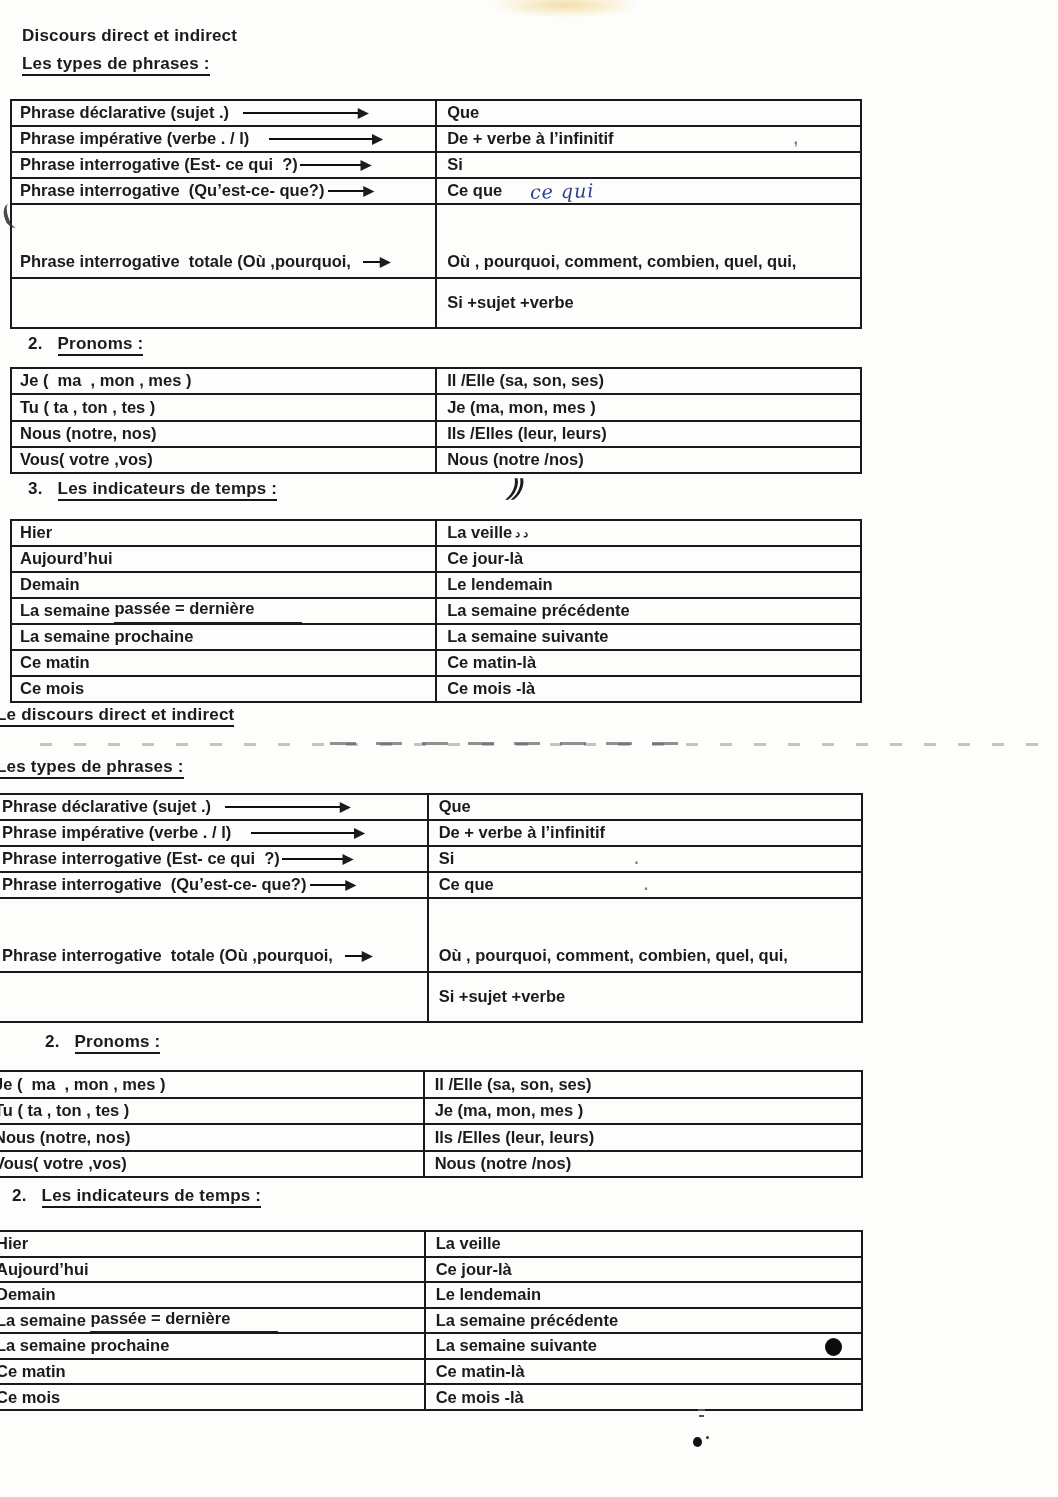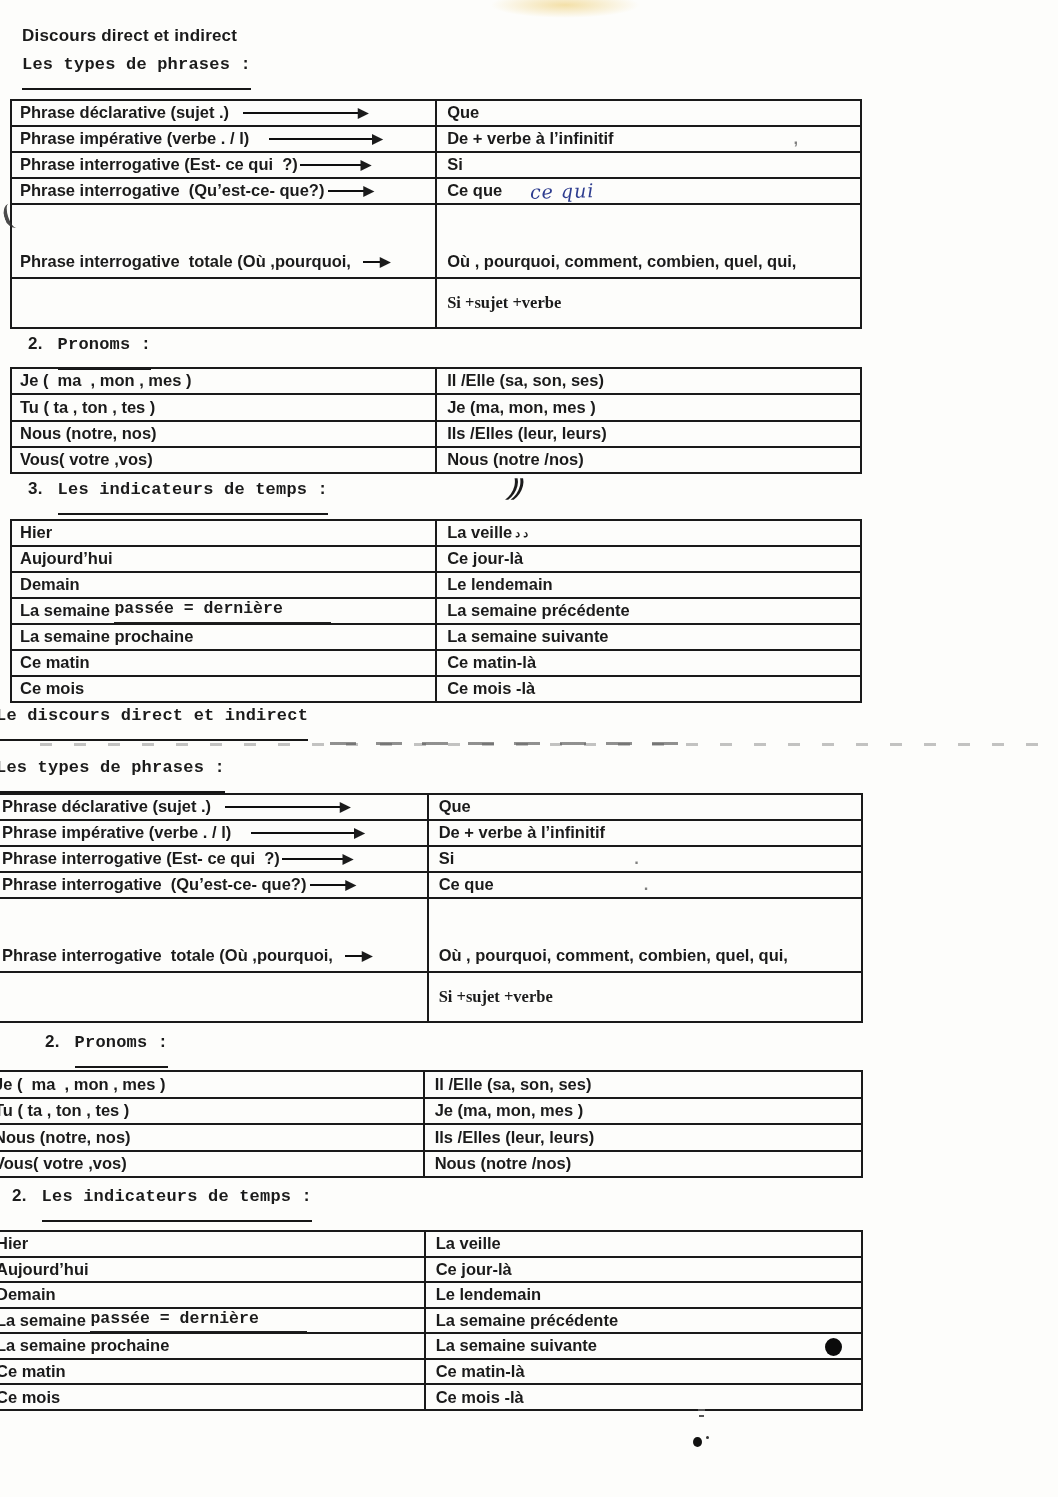--- a/index.html
+++ b/index.html
@@ -1,48 +1,48 @@
 <!DOCTYPE html>
 <html><head>
 <meta charset="utf-8">
 <style>
   html,body{margin:0;padding:0;background:#ffffff;}
   #page{position:relative;width:1058px;height:1497px;background:#fdfdfb;overflow:hidden;
         font-family:"Liberation Sans",sans-serif;color:#1b1b1b;}
   .abs{position:absolute;}
   
   .h{font-weight:700;font-size:17px;letter-spacing:.2px;white-space:pre;}
-  .u{border-bottom:2.4px solid #171717;padding-bottom:14px;font-family:Liberation Mono, monospace;}
+  .u{border-bottom:2.4px solid #171717;padding-bottom:1px;}
   .num{display:inline-block;margin-right:15px;}
   
   .tbl{position:absolute;display:flex;flex-direction:column;border:2.3px solid #1a1a1a;
        box-sizing:border-box;font-size:16.5px;font-weight:600;line-height:1.3;justify-content:center;}
   .row{display:flex;flex:1;border-top:2.2px solid #1a1a1a;min-height:0;}
   .row:first-child{border-top:none;}
-  .row.x2{flex:2;font-family:Liberation Serif, serif;} .row.x3{flex:3;}
+  .row.x2{flex:2;} .row.x3{flex:3;}
   .cl{flex:0 0 49.9%;display:flex;align-items:center;padding:1px 4px 1px 8px;
       box-sizing:border-box;white-space:pre-wrap;overflow:hidden;}
   .cr{flex:1;display:flex;align-items:center;border-left:2.2px solid #1a1a1a;
       padding:1px 6px 1px 10px;box-sizing:border-box;white-space:pre-wrap;overflow:hidden;}
   .blk{display:block;padding-top:3px;}
   .l1{display:flex;align-items:center;}
   
   .arrow{display:inline-flex;align-items:center;}
   .shaft{display:inline-block;height:0;border-top:2.4px solid #0f0f0f;}
   .head{font-size:13.5px;line-height:1;margin-left:-1px;}
   .a1{margin-left:14px;} .a1 .shaft{width:116px;}
   .a2{margin-left:20px;} .a2 .shaft{width:104px;}
   .a3{margin-left:2px;}  .a3 .shaft{width:62px;}
   .a4{margin-left:4px;}  .a4 .shaft{width:36px;}
   .a5{margin-left:12px;} .a5 .shaft{width:18px;}
   .strike{text-decoration:line-through;text-decoration-thickness:2.2px;}
   .sup{font-size:11px;vertical-align:7px;margin-left:3px;font-weight:600;}
   .hand{font-family:"DejaVu Serif",serif;font-style:italic;color:#2e3d8f;font-size:19px;
         margin-left:28px;transform:rotate(-1.5deg);font-weight:500;letter-spacing:1px;}
-  .u2{border-bottom:2.6px solid #212121;padding-right:48px;padding-bottom:2px;font-family:Liberation Mono, monospace;}
+  .u2{border-bottom:2.6px solid #212121;padding-right:48px;padding-bottom:2px;}
   .faint{opacity:.55;}
   .pushA{margin-left:180px;} .pushB{margin-left:150px;}
   
   .sq{font-weight:700;font-style:italic;font-size:23px;transform:skewX(-14deg);letter-spacing:-2px;}
   .blot{width:17px;height:18px;border-radius:50%;background:#0b0b0b;}
   .speck{width:9px;height:10px;border-radius:50%;background:#111;}
   .speck2{width:3px;height:3px;border-radius:50%;background:#333;}
   .tinybar{width:7px;height:2px;background:#555;}
   .streak{height:3px;background:repeating-linear-gradient(90deg,rgba(85,85,85,.35) 0 12px,transparent 12px 34px);}
   .streak2{height:3px;background:repeating-linear-gradient(90deg,rgba(55,55,55,.55) 0 26px,transparent 26px 46px);}

